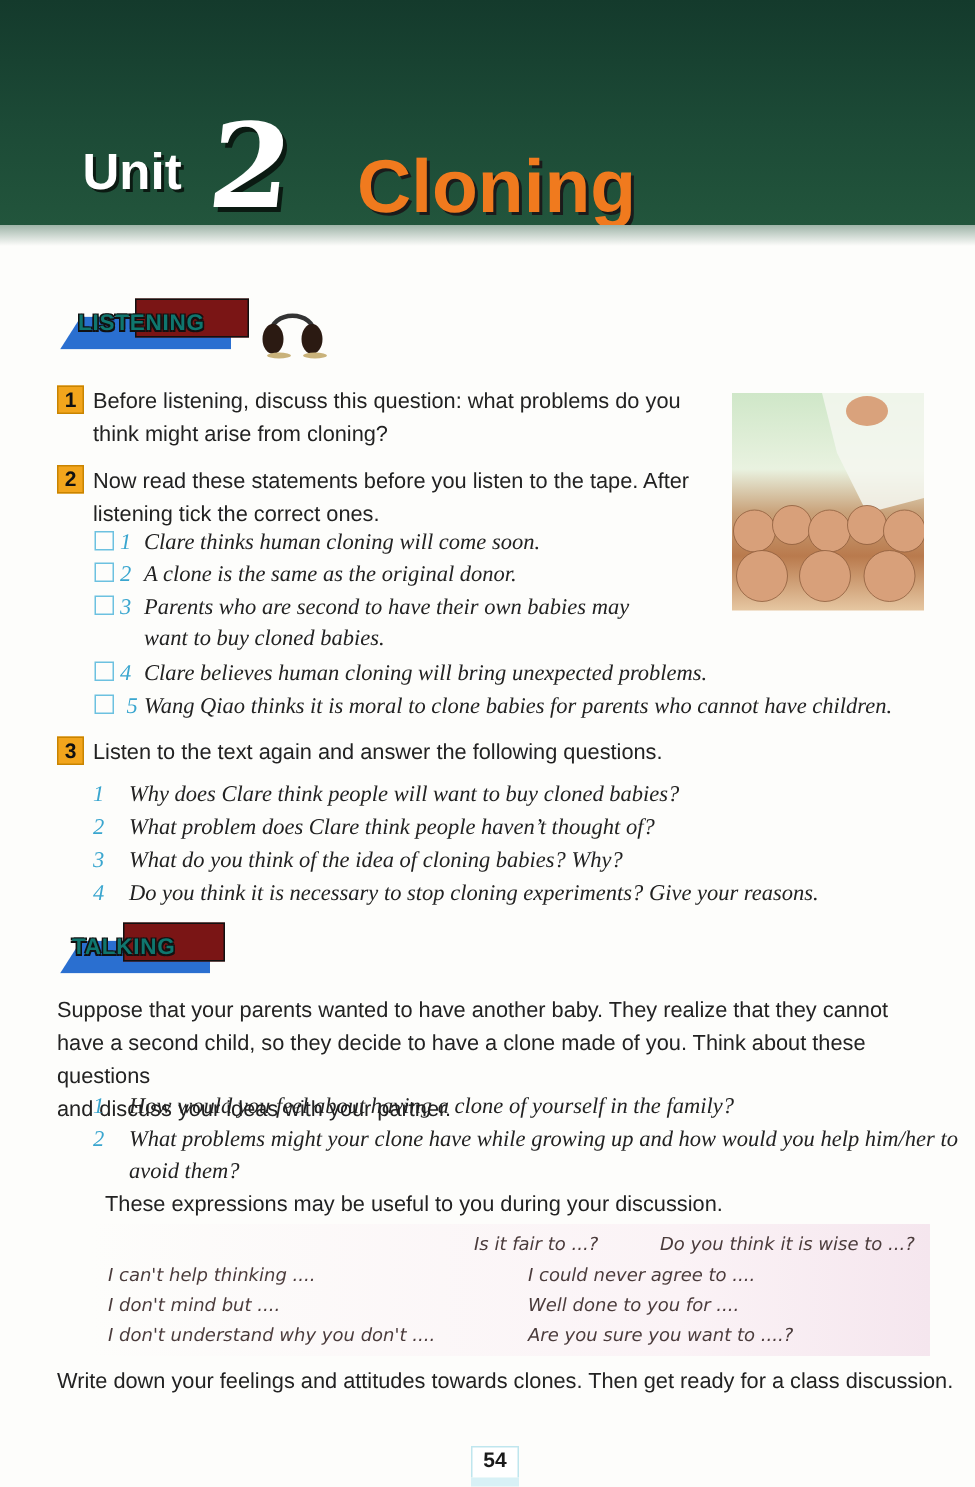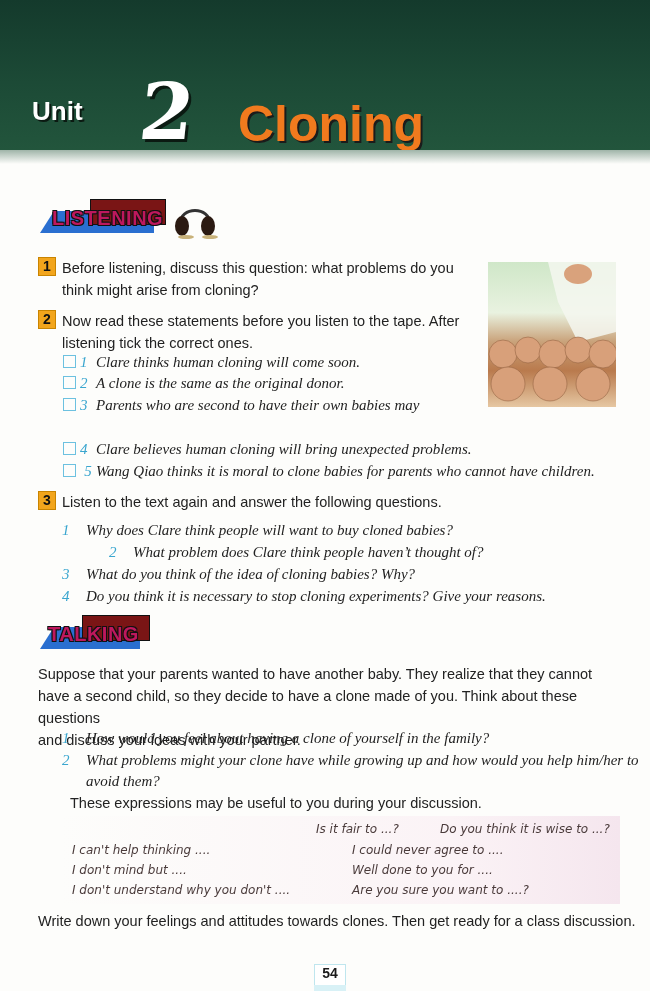--- a/index.html
+++ b/index.html
@@ -2,31 +2,31 @@
 <html><head>
 <meta charset="utf-8">
 <style>
   html, body { margin:0; padding:0; }
   body { width:650px; height:991px; background:#fdfdfb; position:relative; overflow:hidden;
          font-family:"Liberation Sans", sans-serif; color:#1a1a1a; }
   .banner { position:absolute; left:0; top:0; width:650px; height:150px;
             background: linear-gradient(180deg,#143a2c 0%,#1c4a36 55%,#22553c 100%); }
   .banner::after { content:""; position:absolute; left:0; right:0; bottom:-14px; height:14px;
             background: linear-gradient(180deg,#9fb4a8,#fdfdfb); }
-  .unit-word { position:absolute; left:32px; top:96px; font-size:26px; font-weight:bold; color:#fff;
+  .unit-word { position:absolute; left:55px; top:96px; font-size:34px; font-weight:bold; color:#fff;
                text-shadow:2px 2px 0 #0b1a12; letter-spacing:0; }
   .unit-num { position:absolute; left:140px; top:66px; font-size:78px; font-weight:bold; color:#fff;
               font-family:"DejaVu Serif", serif; text-shadow:3px 3px 0 #0b1a12; transform:skewX(-6deg); }
   .unit-title { position:absolute; left:238px; top:95px; font-size:50px; font-weight:bold; color:#f07a1e;
                 text-shadow:2px 2px 0 #1b1b1b; }
   .sec-badge { position:absolute; height:36px; }
   .sec-badge .blue { position:absolute; left:0; top:12px; height:22px; background:#2a6fd0;
                      clip-path:polygon(14px 0,100% 0,100% 100%,0 100%); }
   .sec-badge .red { position:absolute; top:0; height:24px; background:#7a1515; border:1px solid #111; }
-  .sec-badge .lbl { position:absolute; left:12px; top:8px; font-size:20px; font-weight:bold; color:#be185d;
+  .sec-badge .lbl { position:absolute; left:12px; top:8px; font-size:15px; font-weight:bold; color:#0f766e;
                     text-shadow:1px 1px 0 #111, -1px -1px 0 #111, 1px -1px 0 #111, -1px 1px 0 #111; letter-spacing:0.5px;}
   .headphones { position:absolute; left:172px; top:200px; width:46px; height:40px; }
   .q-num { display:inline-block; width:16px; height:17px; background:#f2a51c; color:#111; font-weight:bold;
            font-size:14px; text-align:center; line-height:17px; border:1px solid #c98400; margin-right:6px; vertical-align:top; }
   .para { position:absolute; font-size:14.5px; line-height:22px; color:#222; }
   .serif-item { position:absolute; font-family:"Liberation Serif", serif; font-size:15px; color:#222; line-height:21px;font-style:italic; }
   .serif-item .n { color:#3aa6cf; display:inline-block; width:16px; }
   .chk { display:inline-block; width:11px; height:11px; border:1px solid #6cc1e0; margin-right:4px; vertical-align:-1px; }
   .photo { position:absolute; left:488px; top:262px; width:128px; height:145px; overflow:hidden;
            background: linear-gradient(180deg,#cfe7c8 0%,#e9f2e0 35%,#c9a27a 55%,#b97a4d 75%,#e6c7a2 100%); }
@@ -70,20 +70,21 @@
 </div>
 
 <div class="serif-item" style="left:63px;top:352px;">
   <span class="chk"></span><span class="n">1</span><span>Clare thinks human cloning will come soon.</span>
 </div>
 <div class="serif-item" style="left:63px;top:373px;">
   <span class="chk"></span><span class="n">2</span><span>A clone is the same as the original donor.</span>
 </div>
 <div class="serif-item" style="left:63px;top:395px;">
   <span class="chk"></span><span class="n">3</span><span>Parents who are second to have their own babies may</span><br>
+  <span style="padding-left:33px">want to buy cloned babies.</span>
 </div>
 <div class="serif-item" style="left:63px;top:439px;">
   <span class="chk"></span><span class="n">4</span><span>Clare believes human cloning will bring unexpected problems.</span>
 </div>
 <div class="serif-item" style="left:63px;top:461px;text-align:center;">
   <span class="chk"></span><span class="n">5</span><span>Wang Qiao thinks it is moral to clone babies for parents who cannot have children.</span>
 </div>
 
 <div class="photo">
   <svg width="128" height="145" viewBox="0 0 128 145">
@@ -101,21 +102,21 @@
     </g>
   </svg>
 </div>
 
 <div class="para" style="left:38px;top:491px;width:600px;">
   <span class="q-num">3</span><span>Listen to the text again and answer the following questions.</span>
 </div>
 <div class="serif-item" style="left:62px;top:520px;">
   <span class="n" style="width:24px">1</span><span>Why does Clare think people will want to buy cloned babies?</span>
 </div>
-<div class="serif-item" style="left:62px;top:542px;margin-left:47px;">
+<div class="serif-item" style="left:62px;top:542px;">
   <span class="n" style="width:24px">2</span><span>What problem does Clare think people haven’t thought of?</span>
 </div>
 <div class="serif-item" style="left:62px;top:564px;">
   <span class="n" style="width:24px">3</span><span>What do you think of the idea of cloning babies? Why?</span>
 </div>
 <div class="serif-item" style="left:62px;top:586px;">
   <span class="n" style="width:24px">4</span><span>Do you think it is necessary to stop cloning experiments? Give your reasons.</span>
 </div>
 
 <div class="sec-badge" style="left:40px;top:615px;width:116px;">

